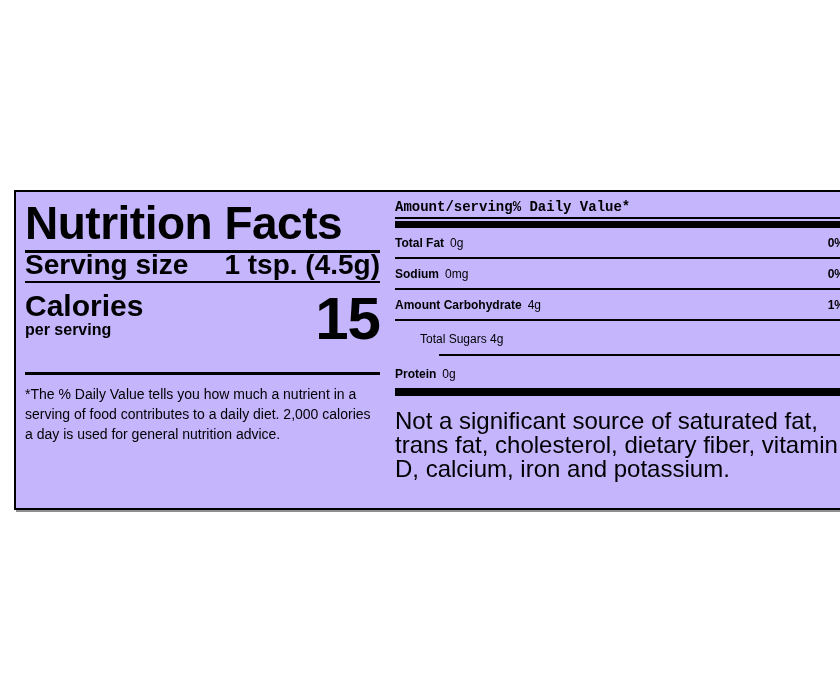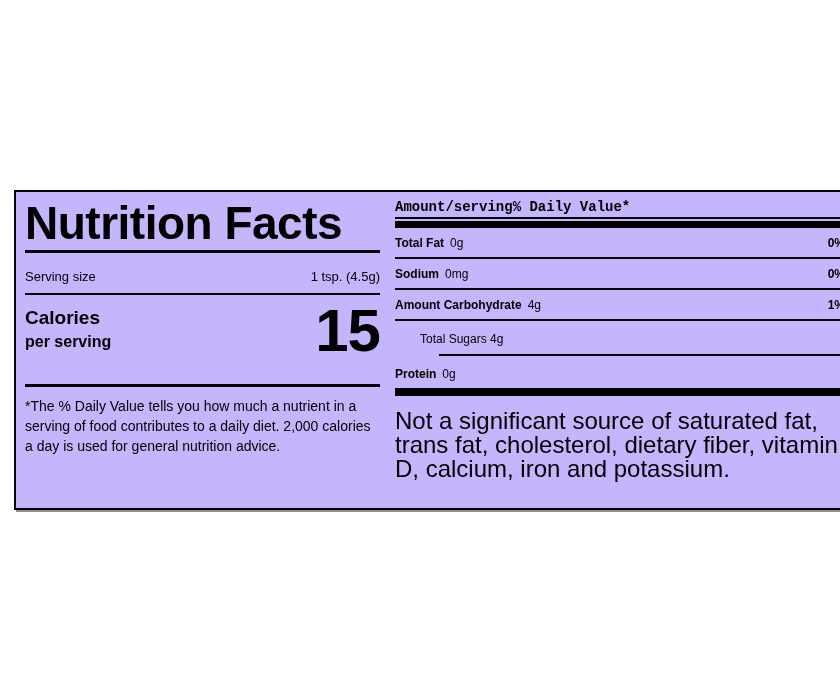--- a/index.html
+++ b/index.html
@@ -12,24 +12,24 @@
     position:absolute;left:14px;top:190px;width:826px;height:316px;
     border:2px solid #000;background:#c4b5fd;display:flex;
     box-shadow:2px 2px 0 #8f8f8f;
   }
   
   .left-col{width:364px;box-sizing:border-box;padding:10px 0 0 9px;flex:none;}
   .nf-title{font-size:46px;font-weight:bold;line-height:42px;letter-spacing:-0.5px;white-space:nowrap;}
   .rule{height:2.5px;background:#000;}
   .rule.r1{margin-top:6px;}
   .serving-row{display:flex;justify-content:space-between;align-items:baseline;
-    font-size:13px;font-weight:normal;line-height:24px;margin-top:12px;}
+    font-size:28px;font-weight:bold;line-height:24px;margin-top:0;}
   .rule.r2{margin-top:4px;}
   .calories-row{display:flex;justify-content:space-between;margin-top:9px;}
-  .cal-label{font-size:19px;font-weight:bold;line-height:27px;}
+  .cal-label{font-size:30px;font-weight:bold;line-height:27px;}
   .cal-sublabel{font-size:16px;font-weight:bold;line-height:16px;margin-top:3px;}
   .cal-value{font-size:60px;font-weight:bold;line-height:50px;margin-top:2px;letter-spacing:-1px;}
   .rule.r3{margin-top:28px;height:3px;}
   .footnote{font-size:14px;line-height:20px;margin-top:9px;width:356px;}
   
   .right-col{flex:1;margin-left:15px;padding-top:8px;box-sizing:border-box;padding-right:0;}
   .hdr{display:flex;font-size:14px;font-weight:bold;
     line-height:14px;padding-bottom:3px;border-bottom:2px solid #000;font-family:Liberation Mono, monospace;}
   .bar{height:7px;background:#000;margin-top:2px;}
   .bar.bottom{height:8px;margin-top:2px;}

